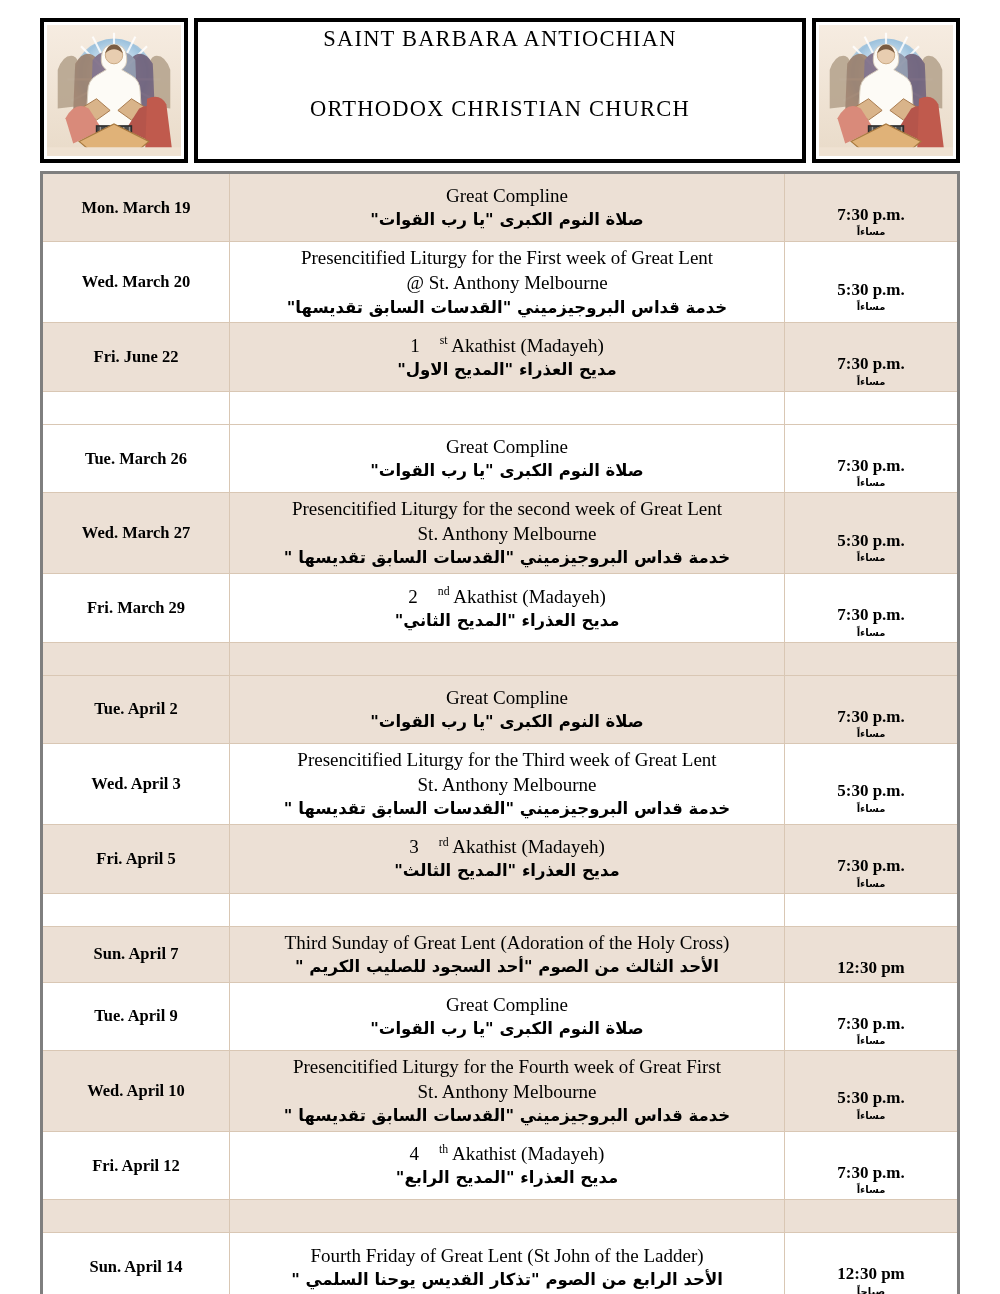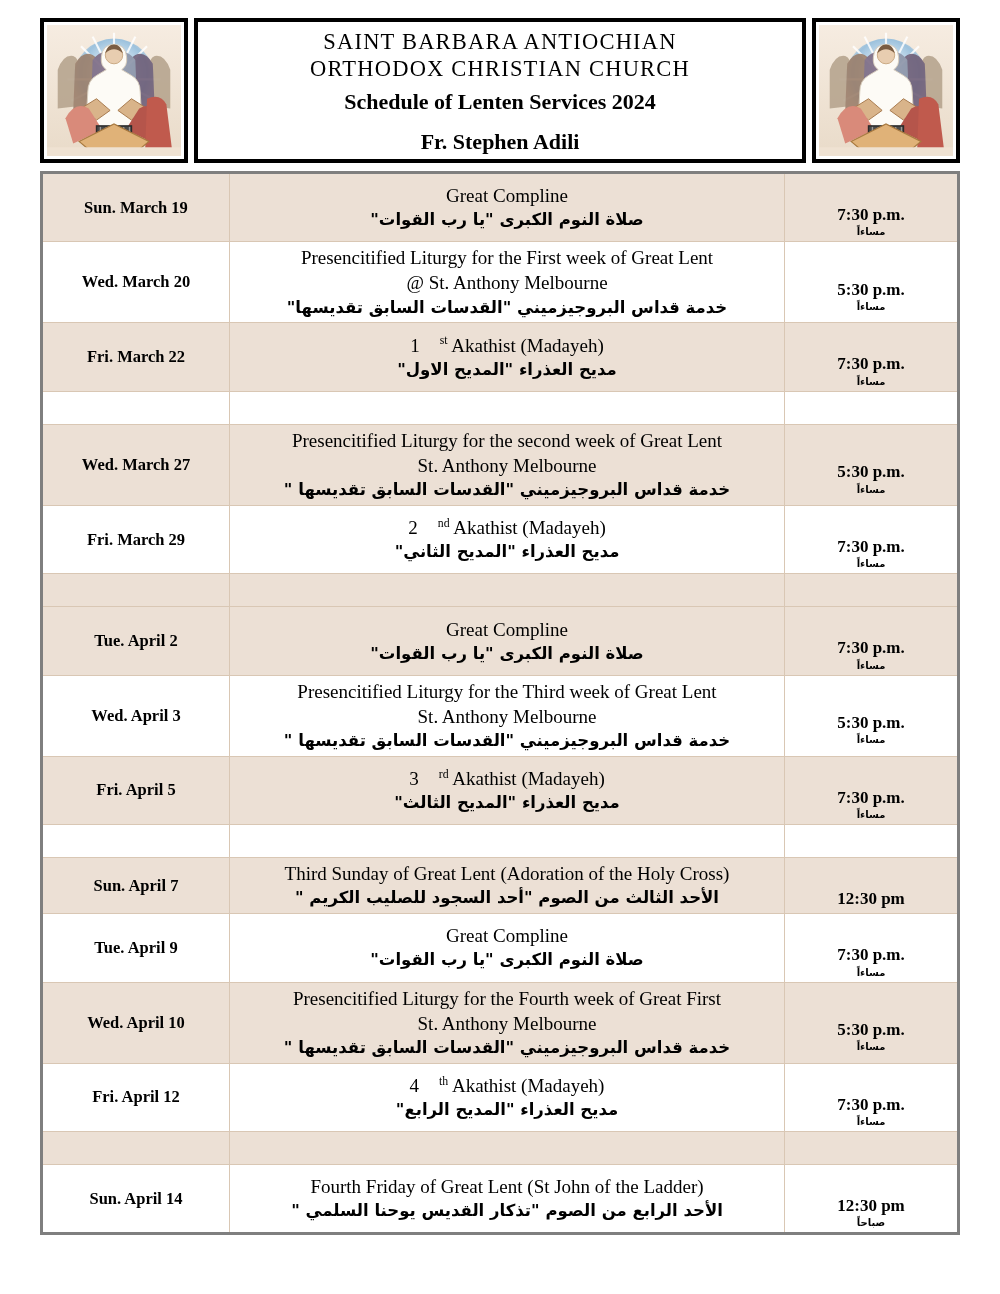--- a/index.html
+++ b/index.html
@@ -10,22 +10,23 @@
     -webkit-font-smoothing:antialiased;
   }
   .page{position:relative;width:1000px;height:1294px;box-sizing:border-box;padding:18px 40px 0 40px;}
 
   
   .header-row{display:flex;align-items:stretch;gap:6px;height:145px;}
   .hdr-box{
     border:4px solid #000;
     background:#fff;
     box-sizing:border-box;
-    display:flex;align-items:center;justify-content:flex-end;
+    display:flex;align-items:center;justify-content:flex-start;
     overflow:hidden;
+    gap:43px;
   }
   .icon-box{width:148px;flex:0 0 148px;padding:3px;}
   .title-box{flex:1 1 auto;flex-direction:column;padding:4px 10px;}
   .icon-frame{width:100%;height:100%;position:relative;overflow:hidden;background:#fff;}
 
   .t-line{display:block;text-align:center;width:100%;line-height:1.18;white-space:nowrap;}
   .t1{font-size:22.5px;letter-spacing:1.2px;font-weight:400;font-family:"Liberation Serif",serif;}
   .t2{font-size:22.5px;letter-spacing:1.2px;font-weight:400;font-family:"Liberation Serif",serif;}
   .t3{font-size:22px;font-weight:bold;margin-top:7px;font-family:Liberation Serif, serif;}
   .t4{font-size:22px;font-weight:bold;margin-top:14px;font-family:"Liberation Serif",serif;}
@@ -204,21 +205,21 @@
           <path d="M34 120 l36-18 36 18 -18 15 -36 0z" fill="#e0b278" stroke="#a8793f" stroke-width="1.2"></path>
           <rect x="0" y="126" width="140" height="9" fill="#efe2d2"></rect>
         </svg>
       </div>
     </div>
   </div>
 
   <table class="sched">
     <tbody id="sched-body">
         <tr class="shaded">
-          <td class="c-date">Sun. March 19</td>
+          <td class="c-date">Mon. March 19</td>
           <td class="c-desc">
             <div class="en">Great Compline</div>
             <div class="ar">صلاة النوم الكبرى "يا رب القوات"</div>
           </td>
           <td class="c-time">
             <div class="time-en nb">7:30 p.m.</div>
             <div class="time-ar">مساءاً</div>
           </td>
         </tr>
         <tr class="plain">
@@ -227,35 +228,46 @@
             <div class="en">Presencitified Liturgy for the First week of Great Lent</div>
             <div class="en">@ St. Anthony Melbourne</div>
             <div class="ar">خدمة قداس البروجيزميني "القدسات السابق تقديسها"</div>
           </td>
           <td class="c-time">
             <div class="time-en nb">5:30 p.m.</div>
             <div class="time-ar">مساءاً</div>
           </td>
         </tr>
         <tr class="shaded">
-          <td class="c-date">Fri. March 22</td>
+          <td class="c-date">Fri. June 22</td>
           <td class="c-desc">
             <div class="en"><span>1</span><sup>st</sup><span> Akathist  (Madayeh)</span></div>
             <div class="ar">مديح العذراء "المديح الاول"</div>
           </td>
           <td class="c-time">
             <div class="time-en nb">7:30 p.m.</div>
             <div class="time-ar">مساءاً</div>
           </td>
         </tr>
         <tr class="plain spacer">
           <td class="c-date"></td>
           <td class="c-desc"></td>
           <td class="c-time"></td>
         </tr>
+        <tr class="plain">
+          <td class="c-date">Tue. March 26</td>
+          <td class="c-desc">
+            <div class="en">Great Compline</div>
+            <div class="ar">صلاة النوم الكبرى  "يا رب القوات"</div>
+          </td>
+          <td class="c-time">
+            <div class="time-en nb">7:30 p.m.</div>
+            <div class="time-ar">مساءاً</div>
+          </td>
+        </tr>
         <tr class="shaded">
           <td class="c-date">Wed. March 27</td>
           <td class="c-desc">
             <div class="en">Presencitified Liturgy for the second week of Great Lent</div>
             <div class="en">St. Anthony Melbourne</div>
             <div class="ar">خدمة قداس البروجيزميني "القدسات السابق تقديسها "</div>
           </td>
           <td class="c-time">
             <div class="time-en nb">5:30 p.m.</div>
             <div class="time-ar">مساءاً</div>

